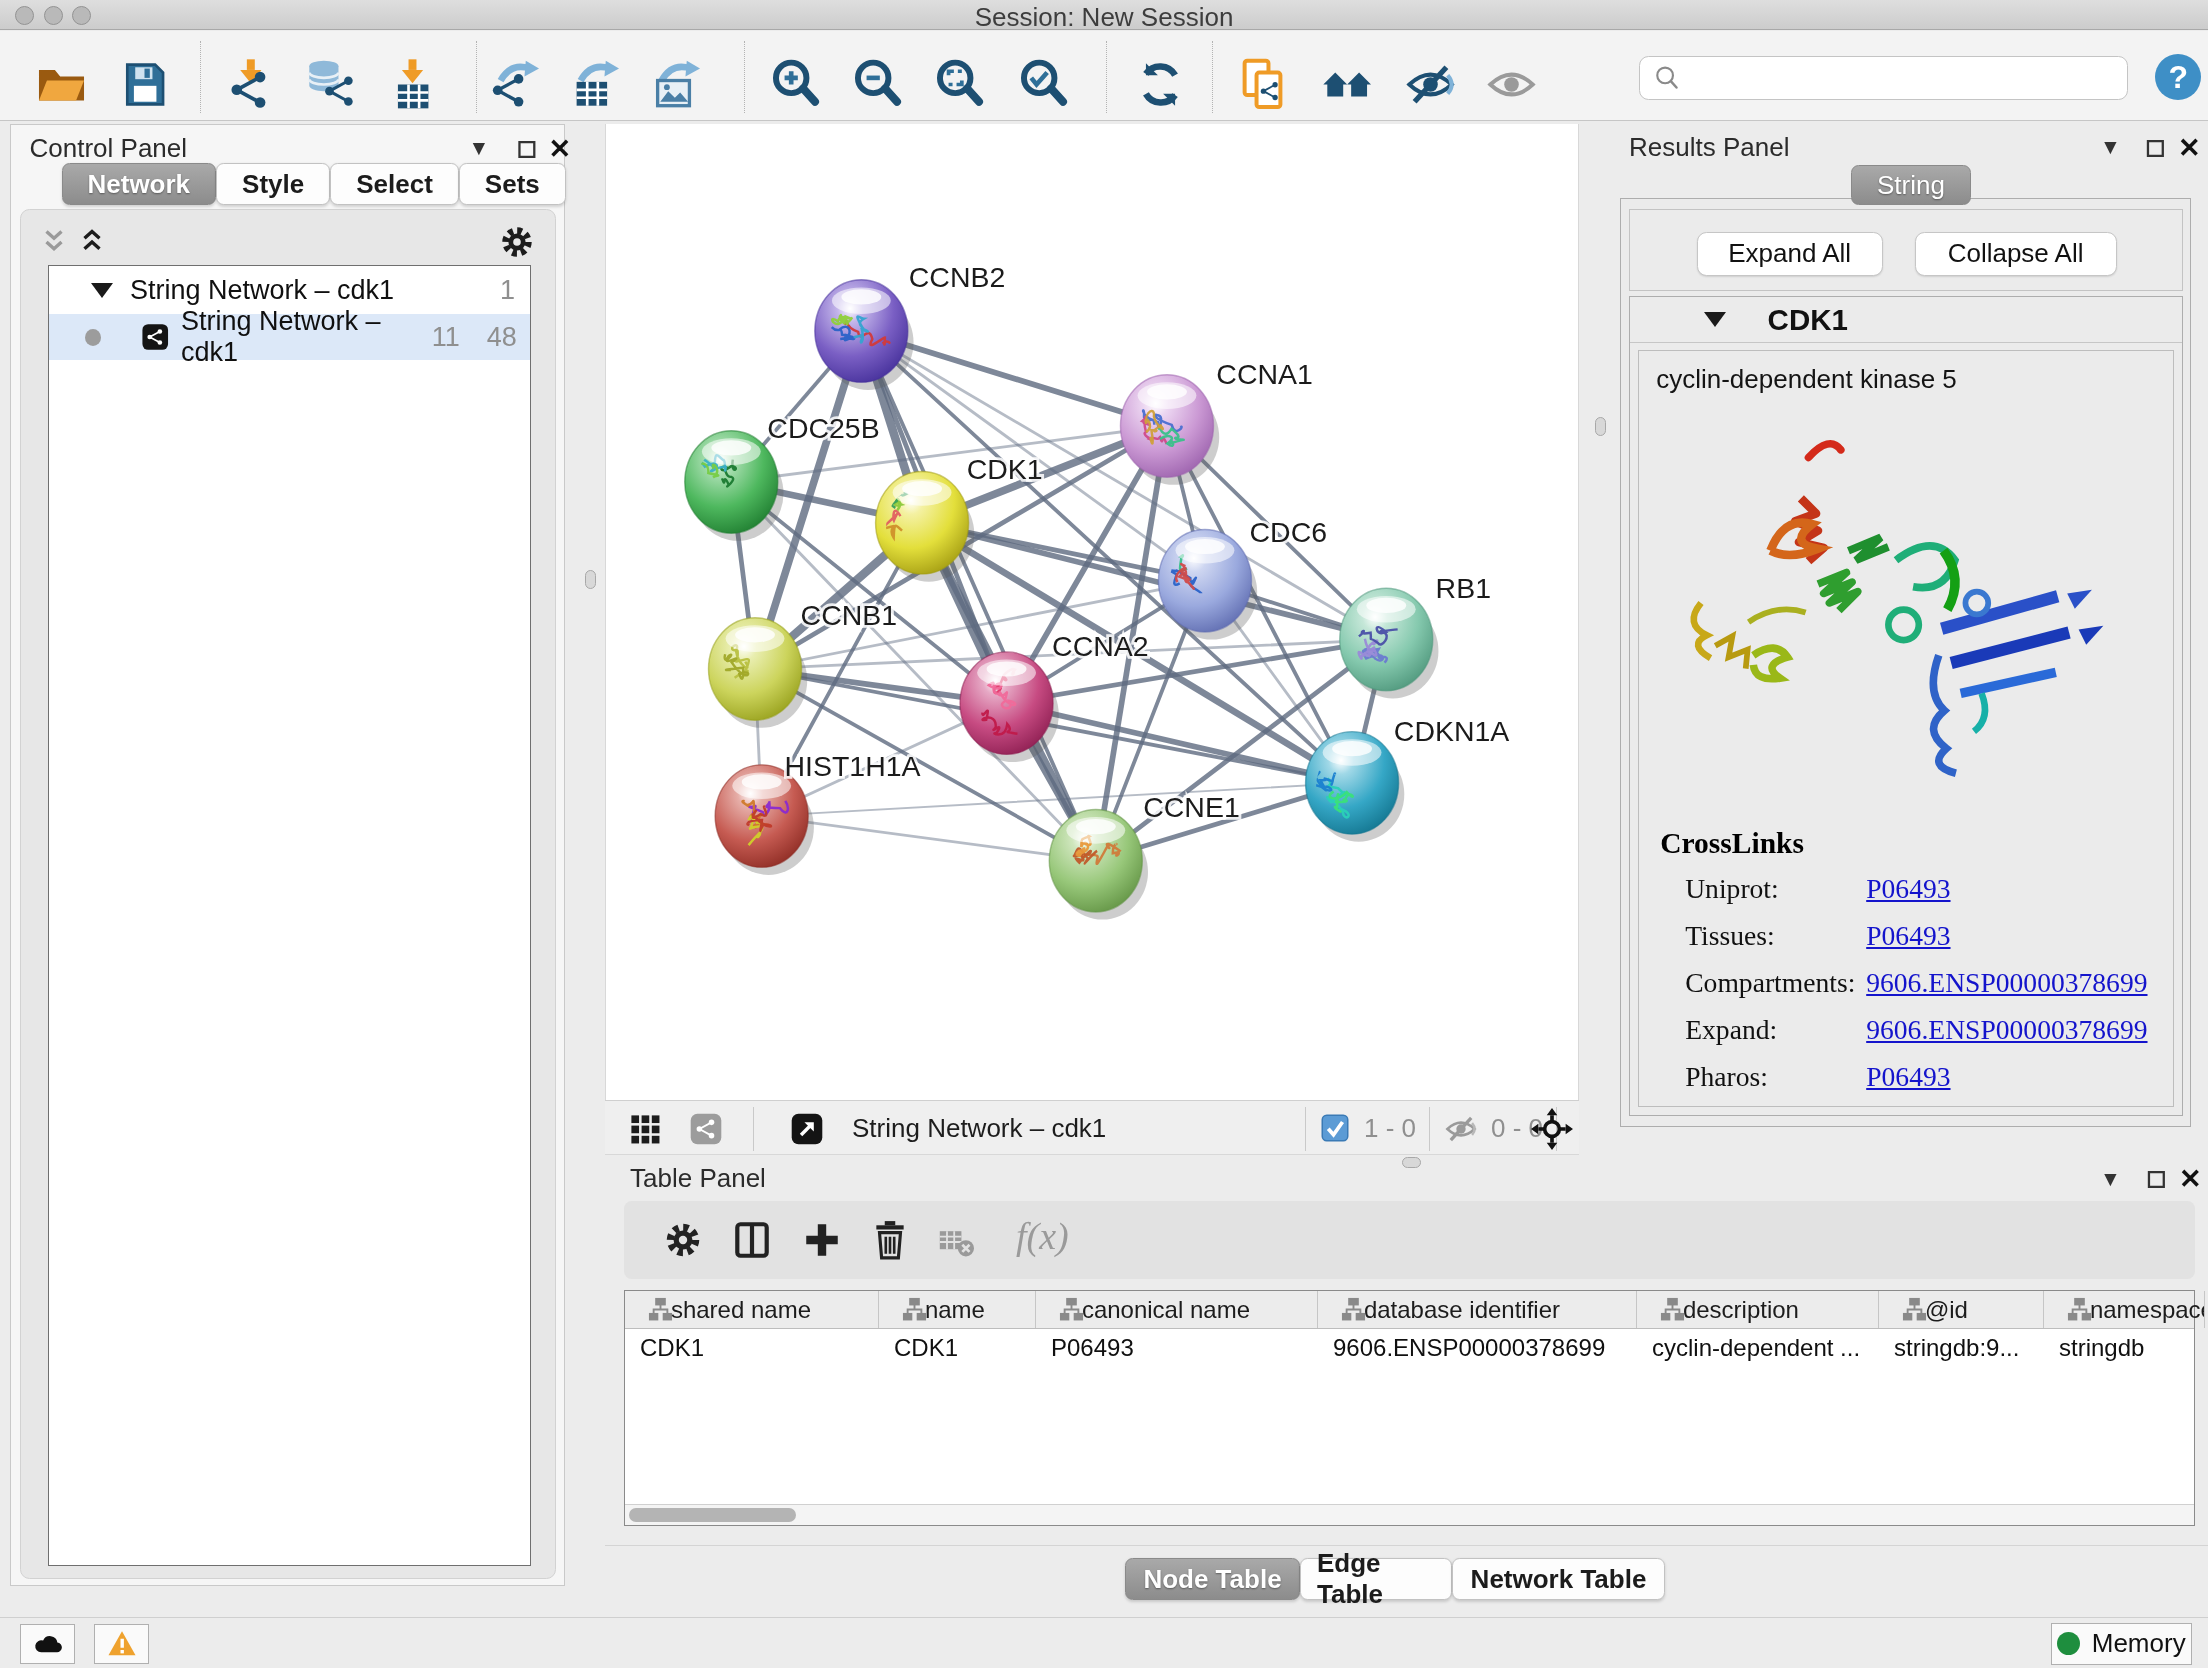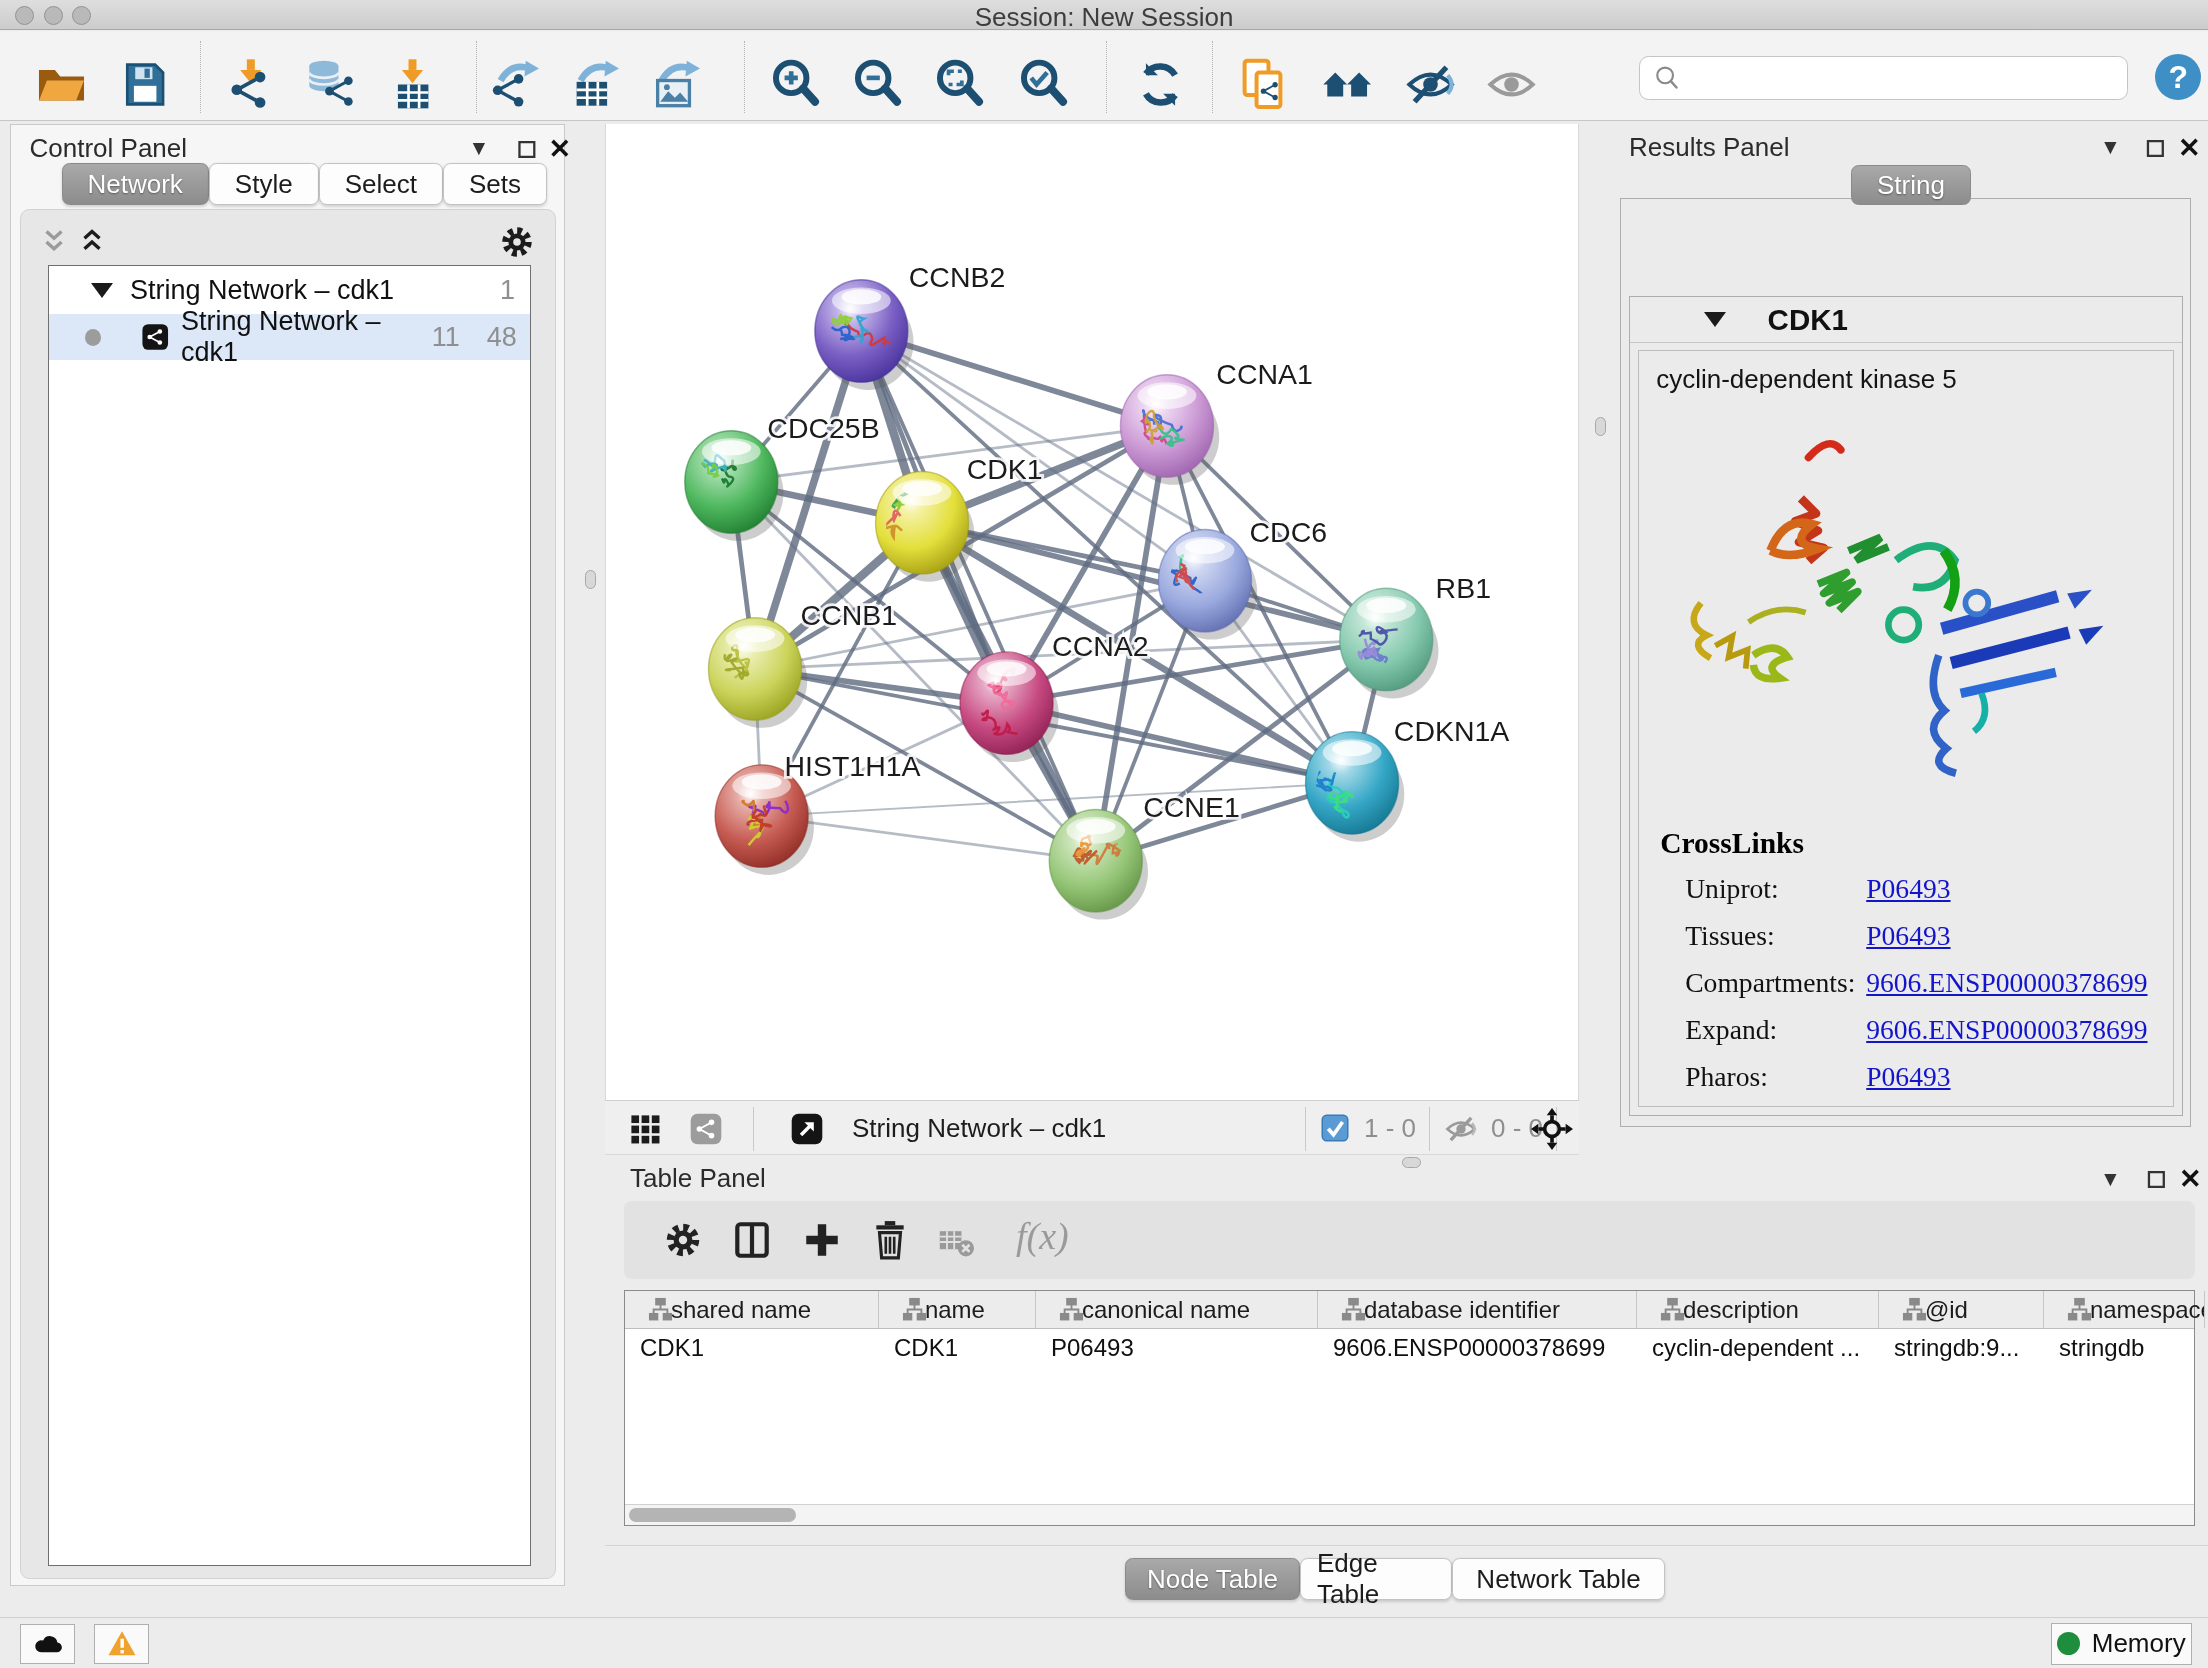--- a/index.html
+++ b/index.html
@@ -40,21 +40,21 @@
   #control-panel { position:absolute; left:9.5px; top:124px; width:555px; height:1462px;
     background:#f6f6f6; border:1px solid #c9c9c9; }
   #cp-title { position:absolute; left:19px; top:7.6px; }
   #cp-menu { position:absolute; left:458px; top:11.4px; }
   #cp-float { position:absolute; left:506px; top:7.6px; }
   #cp-close { position:absolute; left:538px; top:7.6px; }
   .tabs-row { position:absolute; display:flex; }
   #cp-tabs { left:51px; top:38px; }
   .ui-tab { height:42px; padding:0 25px; display:flex; align-items:center; justify-content:center;
     font-size:26px; border:1px solid #c2c2c2; background:#fdfdfd; color:#1c1c1c;
-    border-radius:7.6px; margin-right:0px; box-shadow:0 1.9px 2.9px rgba(0,0,0,.15); }
+    border-radius:7.6px; margin-right:0px; box-shadow:0 1.9px 2.9px rgba(0,0,0,.15);font-weight:bold; }
   .ui-tab.active { background:linear-gradient(#a9a9a9,#8c8c8c); color:#ffffff; border-color:#8a8a8a;
     text-shadow:0 1px 1.9px rgba(0,0,0,.4); }
   #cp-gray { position:absolute; left:9.5px; top:84px; width:536px; height:1370px;
     background:#e7e7e7; border:1px solid #d2d2d2; border-radius:9.5px; }
   #cp-listheader { position:absolute; left:0; top:11.4px; width:100%; height:42px; }
   #chev-down { position:absolute; left:17px; top:5.7px; width:32px; height:30px; }
   #chev-up { position:absolute; left:55px; top:5.7px; width:32px; height:30px; }
   #cp-selection { position:absolute; left:0; top:3.8px; width:100%; text-align:center;
     font-size:26px; color:#1d1d1d; }
   #cp-gear { position:absolute; right:19px; top:1.9px; width:38px; height:38px; }
@@ -710,20 +710,24 @@
       </svg></span>
 </div>
 
 <div id="results-panel">
   <div id="rp-title" class="panel-header-title">Results Panel</div>
   <div id="rp-menu" class="ph-menu">▼</div>
   <div id="rp-float" class="ph-float">◻</div>
   <div id="rp-close" class="ph-close">✕</div>
   <div id="rp-tab">String</div>
   <div id="rp-outer">
+    <div id="rp-buttons">
+      <div id="btn-expand" class="rp-btn">Expand All</div>
+      <div id="btn-collapse" class="rp-btn">Collapse All</div>
+    </div>
     <div id="rp-card">
       <div id="rp-card-header">
         <span id="rp-card-tri" class="tri-down"></span>
         <span id="rp-gene">CDK1</span>
       </div>
       <div id="rp-inner">
         <div id="rp-desc">cyclin-dependent kinase 5</div>
         <svg id="protein-img" viewBox="0 0 520 430">
           <path d="M158 52 q22 -24 34 -8" stroke="#d42a1a" stroke-width="8" fill="none" stroke-linecap="round"></path>
           <path d="M150 95 l16 16 -22 8 24 10 -20 12 26 6 -16 14" stroke="#c43418" stroke-width="9" fill="none" stroke-linejoin="round"></path>

